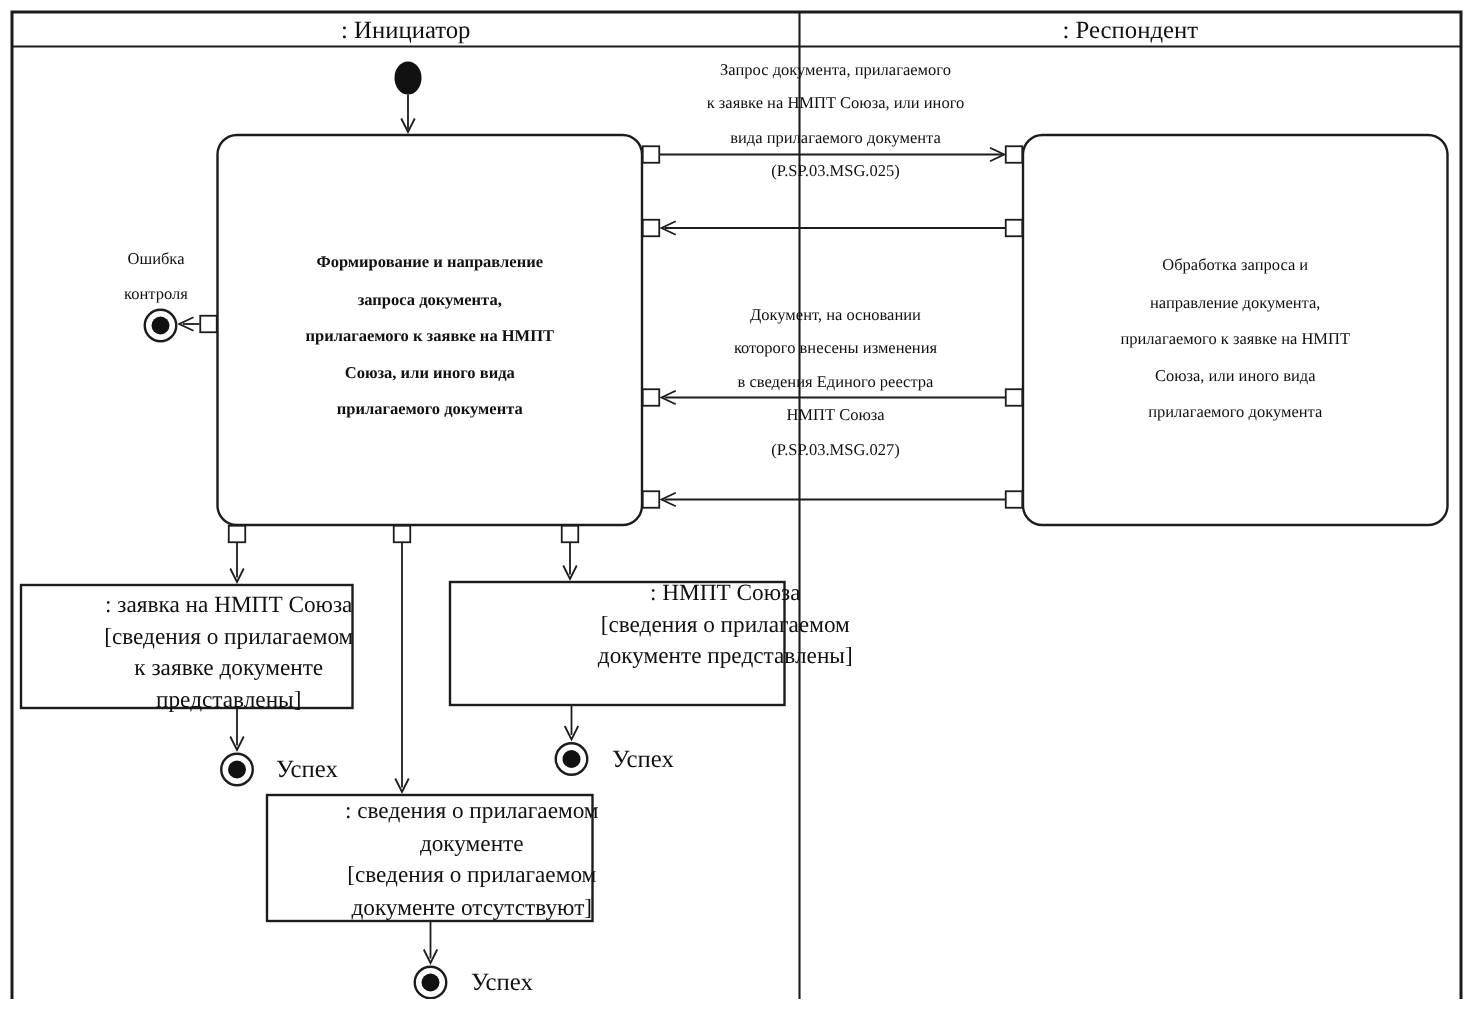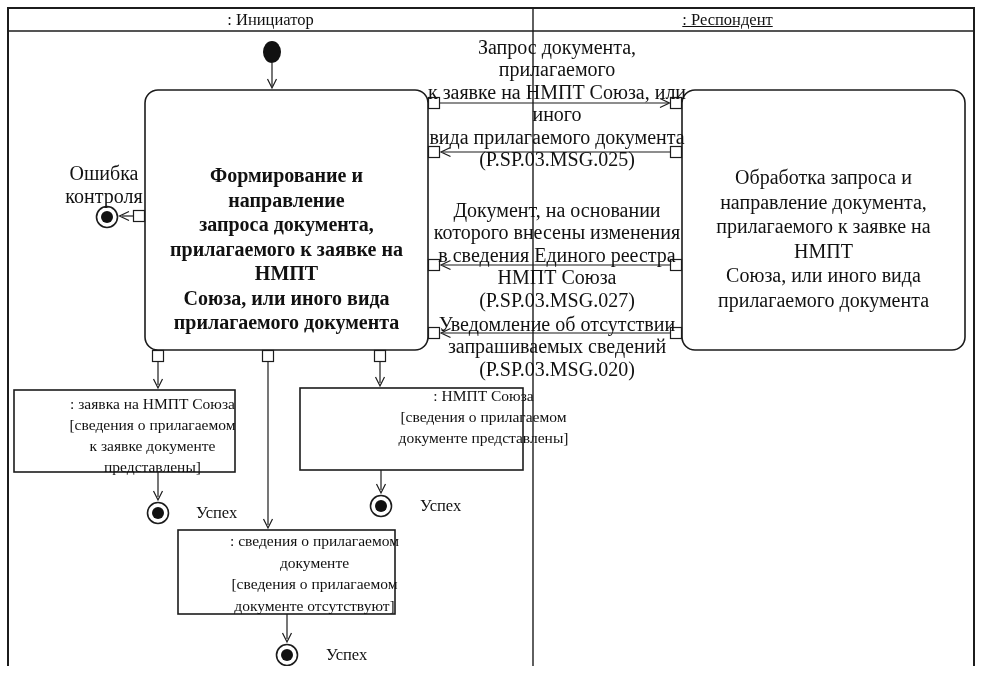--- a/index.html
+++ b/index.html
@@ -1,25 +1,25 @@
 <!DOCTYPE html>
 <html><head>
 <meta charset="utf-8">
 <style>
   html,body{margin:0;padding:0;background:#fff;}
   .canvas{
     position:relative;width:982px;height:666px;background:#fff;
     font-family:"Liberation Serif","DejaVu Serif",serif;color:#111;overflow:hidden;
   }
   svg.layer{position:absolute;left:0;top:0;width:982px;height:682px;}
-  .txt{position:absolute;white-space:pre-line;text-align:center;font-size:20px;line-height:22.4px;}
+  .txt{position:absolute;white-space:pre-line;text-align:center;font-size:11px;line-height:22.4px;}
   .hdr{position:absolute;top:9px;height:22px;line-height:22px;text-align:center;font-size:16.5px;}
   .act-label{width:273px;line-height:24.5px;}
   .obj-label{font-size:15.5px;margin-left:28px;}
-  .succ{position:absolute;font-size:16.5px;line-height:22px;text-align:left;white-space:nowrap;margin-left:12px;}
+  .succ{position:absolute;font-size:16.5px;line-height:22px;text-align:left;white-space:nowrap;}
 </style>
 </head>
 <body>
 
 <div class="canvas">
 
   <svg class="layer" viewBox="0 0 982 682" fill="none" stroke="#1c1c1c">
 
     <rect x="8" y="8" width="966" height="666" fill="#fff" stroke-width="2"></rect>
     <line x1="8" y1="31" x2="974" y2="31" stroke-width="1.4"></line>
@@ -115,21 +115,21 @@
       <line x1="287" y1="614" x2="287" y2="639"></line>
       <path d="M282.5,633 L287,642 L291.5,633"></path>
     </g>
     <g>
       <circle cx="287" cy="655" r="10.5" stroke-width="1.6" fill="#fff"></circle>
       <circle cx="287" cy="655" r="6" fill="#111" stroke="none"></circle>
     </g>
   </svg>
 
   <div class="hdr" style="left:8px;width:525px;">: Инициатор</div>
-  <div class="hdr" style="left:507px;width:441px;text-decoration:underline;">: Респондент</div>
+  <div class="hdr" style="left:533px;width:441px;">: Респондент</div>
 
   <div class="txt act-label" style="left:150px;top:163px;font-weight:bold;">Формирование и направление
 запроса документа,
 прилагаемого к заявке на НМПТ
 Союза, или иного вида
 прилагаемого документа</div>
   <div class="txt act-label" style="left:687px;top:165px;">Обработка запроса и
 направление документа,
 прилагаемого к заявке на НМПТ
 Союза, или иного вида
@@ -137,23 +137,20 @@
 
   <div class="txt" style="left:424px;top:36px;width:266px;">Запрос документа, прилагаемого
 к заявке на НМПТ Союза, или иного
 вида прилагаемого документа
 (P.SP.03.MSG.025)</div>
   <div class="txt" style="left:424px;top:199px;width:266px;">Документ, на основании
 которого внесены изменения
 в сведения Единого реестра
 НМПТ Союза
 (P.SP.03.MSG.027)</div>
-  <div class="txt" style="left:424px;top:313px;width:266px;">Уведомление об отсутствии
-запрашиваемых сведений
-(P.SP.03.MSG.020)</div>
 
   <div class="txt" style="left:58px;top:162px;width:92px;line-height:23px;">Ошибка
 контроля</div>
 
   <div class="txt obj-label" style="left:15px;top:393px;width:219px;line-height:21px;">: заявка на НМПТ Союза
 [сведения о прилагаемом
 к заявке документе
 представлены]</div>
   <div class="txt obj-label" style="left:301px;top:385px;width:221px;line-height:21px;padding-left:44px;">: НМПТ Союза
 [сведения о прилагаемом

